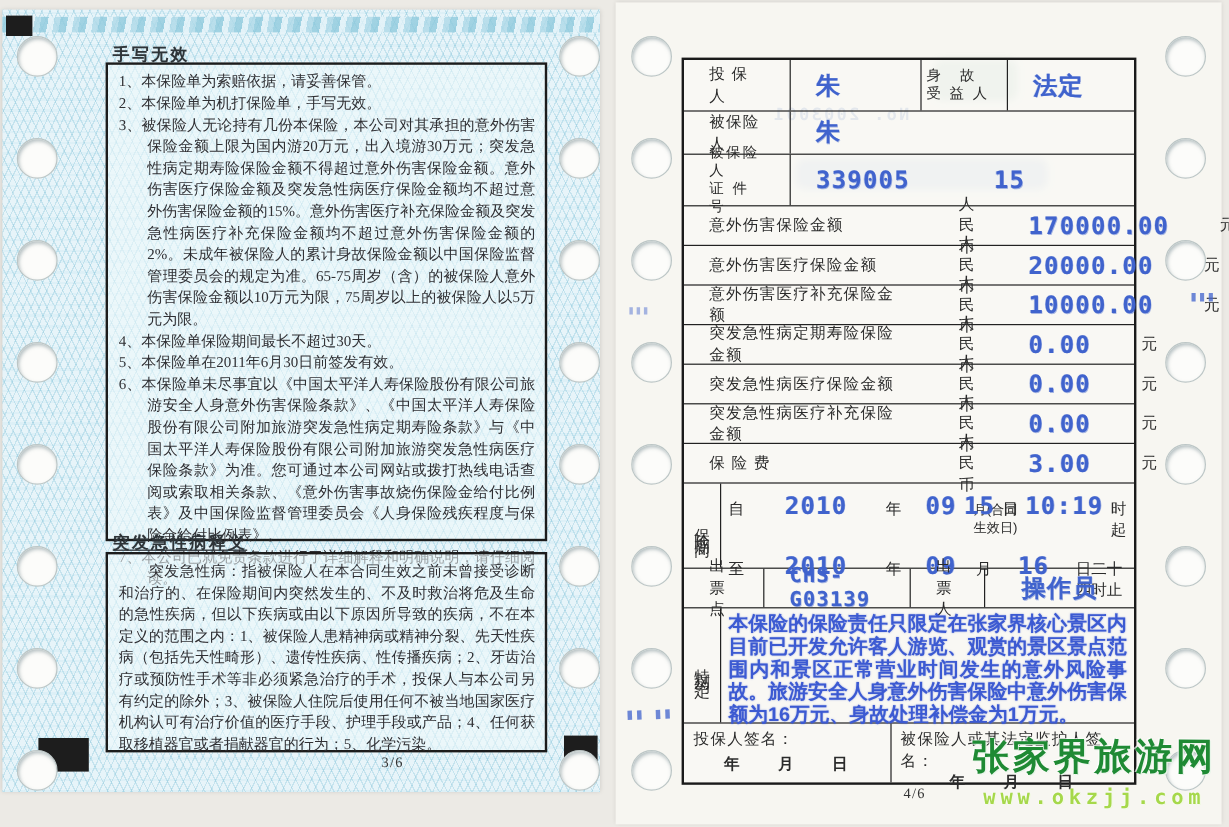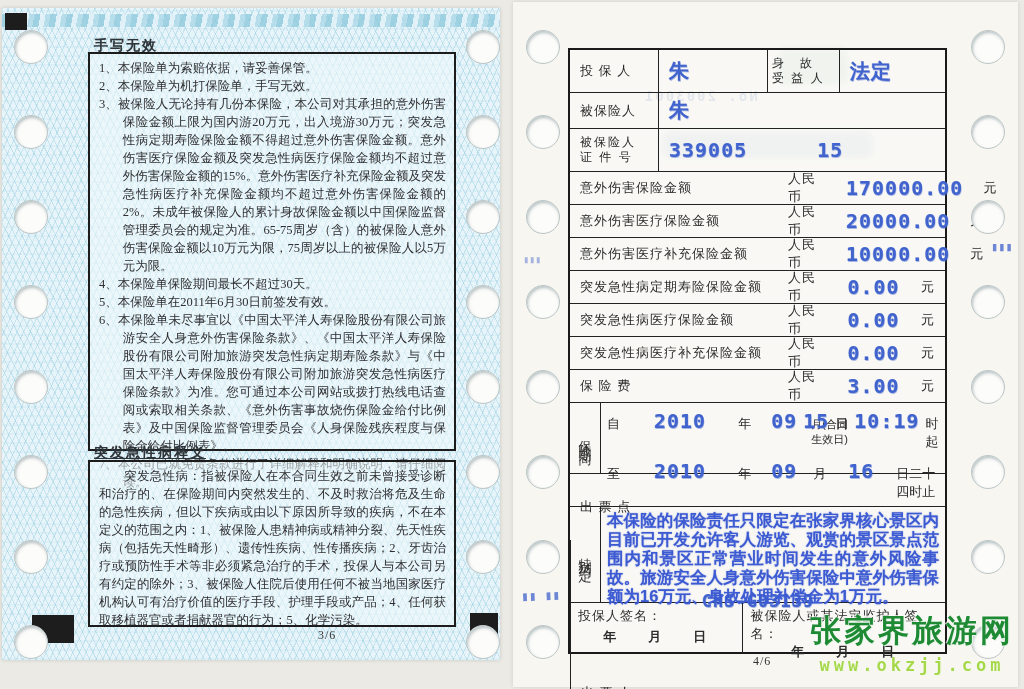--- a/index.html
+++ b/index.html
@@ -50,21 +50,21 @@
     box-shadow:0 0 4px rgba(0,0,0,.12);
   }
   .form-table{
     position:absolute;left:55px;top:46px;width:379px;
     border:2px solid #1a1a1a;background:rgba(250,250,246,.6);
     box-sizing:border-box;
     font-family:"Liberation Sans","DejaVu Sans",sans-serif;
   }
   .frow{display:flex;border-top:1.5px solid #222;box-sizing:border-box;align-items:stretch;}
   .frow:first-child{border-top:none;}
-  .fcell{display:flex;align-items:center;box-sizing:border-box;padding:2px 10px;}
+  .fcell{display:flex;align-items:center;box-sizing:border-box;padding:2px 21px;}
   .fcell.vline{border-left:1.5px solid #222;}
   .flabel{color:#2b2b2b;font-size:13px;letter-spacing:1px;}
   .flabel2{color:#2b2b2b;font-size:12px;line-height:15px;letter-spacing:2px;}
   .dm{
     font-family:"DejaVu Sans Mono",monospace;font-weight:bold;color:#4063cd;
     text-shadow:0.5px 0.5px 0 rgba(64,99,205,.45), -0.5px 0 0 rgba(64,99,205,.3);
     letter-spacing:1px;
   }
   .dm-lg{font-size:20px;}
   .dm-md{font-size:17px;}
@@ -308,21 +308,21 @@
           <span class="dm dm-lg" style="margin-left:28px;">2010</span>
           <span class="plabel" style="margin-left:26px;">年</span>
           <span class="dm dm-lg" style="margin-left:14px;">09</span>
           <span class="plabel" style="margin-left:10px;">月</span>
           <span class="dm dm-lg" style="margin-left:16px;">16</span>
           <span class="plabel" style="margin-left:16px;">日二十四时止</span>
         </div>
       </div>
     </div>
 
-    <div class="frow" style="height:33px;flex-direction:column;">
+    <div class="frow" style="height:33px;">
       <div class="fcell" style="flex:0 0 66px;">
           <span class="flabel">出 票 点</span>
         </div>
       <div class="fcell vline" style="flex:0 0 122px;justify-content:center;">
           <span class="dm dm-md">CHS-G03139</span>
         </div>
       <div class="fcell vline" style="flex:0 0 62px;">
           <span class="flabel">出 票 人</span>
         </div>
       <div class="fcell vline" style="flex:1;justify-content:center;">

